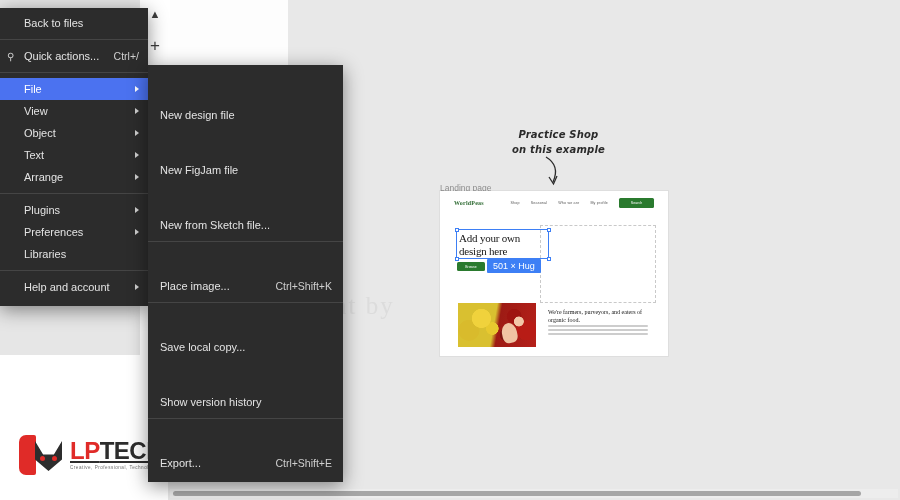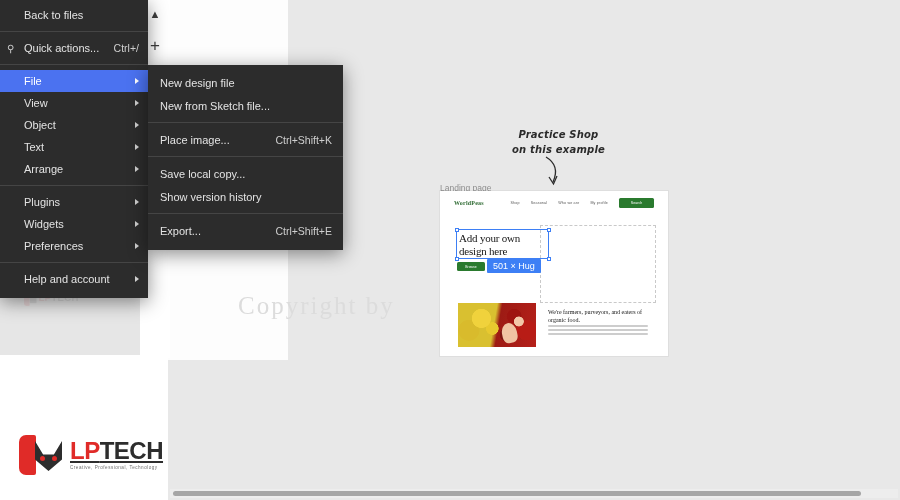--- a/index.html
+++ b/index.html
@@ -41,21 +41,21 @@
   }
 
   
   .tool-rail { position:absolute; left:140px; top:0; width:30px; height:358px; background:#ffffff; z-index:4; }
   .rail-icon { position:absolute; left:0; width:30px; text-align:center; color:#3d3d3d; }
   .rail-chev { top:8px; font-size:11px; }
   .rail-plus { top:36px; font-size:17px; font-weight:300; }
 
   
   .menu {
-    position:absolute; left:0; top:0; width:148px; z-index:20;
+    position:absolute; left:0; top:8px; width:148px; z-index:20;
     background:#2c2c2c; color:#e6e6e6;
     box-shadow:0 4px 18px rgba(0,0,0,.45);
     padding:4px 0 8px 0;
   }
   .menu-sep { height:1px; background:#454545; margin:5px 0; }
   .mi {
     position:relative; display:flex; align-items:center;
     height:22px; padding:0 9px 0 24px; font-size:11px; color:#e3e3e3;
     white-space:nowrap; cursor:default;
   }
@@ -70,21 +70,21 @@
   .mi.sel .caret { border-left-color:#fff; }
   .mi .lead-ico { position:absolute; left:7px; top:50%; transform:translateY(-50%); font-size:10px; color:#cfcfcf; }
 
   
   .submenu {
     position:absolute; left:148px; top:65px; width:195px; z-index:21;
     background:#2c2c2c; color:#e6e6e6;
     box-shadow:0 4px 18px rgba(0,0,0,.45);
     padding:6px 0 8px 0;
   }
-  .submenu .mi { padding:0 11px 0 12px; height:23px; }
+  .submenu .mi { padding:0 11px 0 12px; height:23px;margin-top:32px; }
 
   
   .annot {
     position:absolute; left:512px; top:128px; z-index:6;
     font-family:"DejaVu Sans", sans-serif; font-size:10px; font-style:italic;
     color:#2b2b2b; line-height:1.45; text-align:center; font-weight:600;
     letter-spacing:.2px;
   }
   .annot-arrow { position:absolute; left:540px; top:155px; z-index:6; }
 
@@ -406,37 +406,39 @@
       <div class="mi">
         <span class="lbl">Arrange</span>
         <span class="caret"></span>
       </div>
       <div class="menu-sep"></div>
       <div class="mi">
         <span class="lbl">Plugins</span>
         <span class="caret"></span>
       </div>
       <div class="mi">
-        <span class="lbl">Widgets</span>
-        <span class="caret"></span>
-      </div>
-      <div class="mi">
         <span class="lbl">Preferences</span>
         <span class="caret"></span>
       </div>
+      <div class="mi">
+        <span class="lbl">Libraries</span>
+      </div>
       <div class="menu-sep"></div>
       <div class="mi">
         <span class="lbl">Help and account</span>
         <span class="caret"></span>
       </div>
     </div>
 
   <div class="submenu" id="file-submenu">
       <div class="mi">
         <span class="lbl">New design file</span>
+      </div>
+      <div class="mi">
+        <span class="lbl">New FigJam file</span>
       </div>
       <div class="mi">
         <span class="lbl">New from Sketch file...</span>
       </div>
       <div class="menu-sep"></div>
       <div class="mi">
         <span class="lbl">Place image...</span>
         <span class="sc">Ctrl+Shift+K</span>
       </div>
       <div class="menu-sep"></div>

